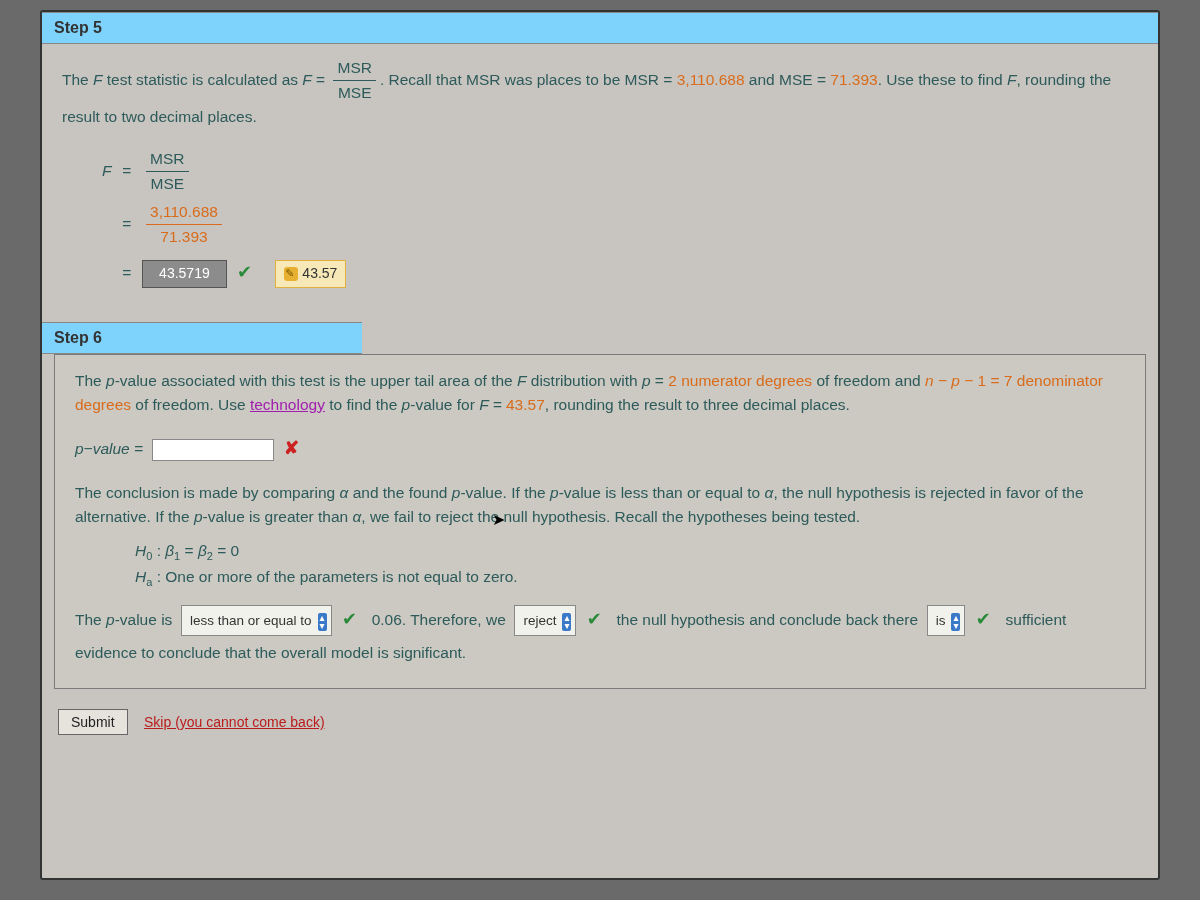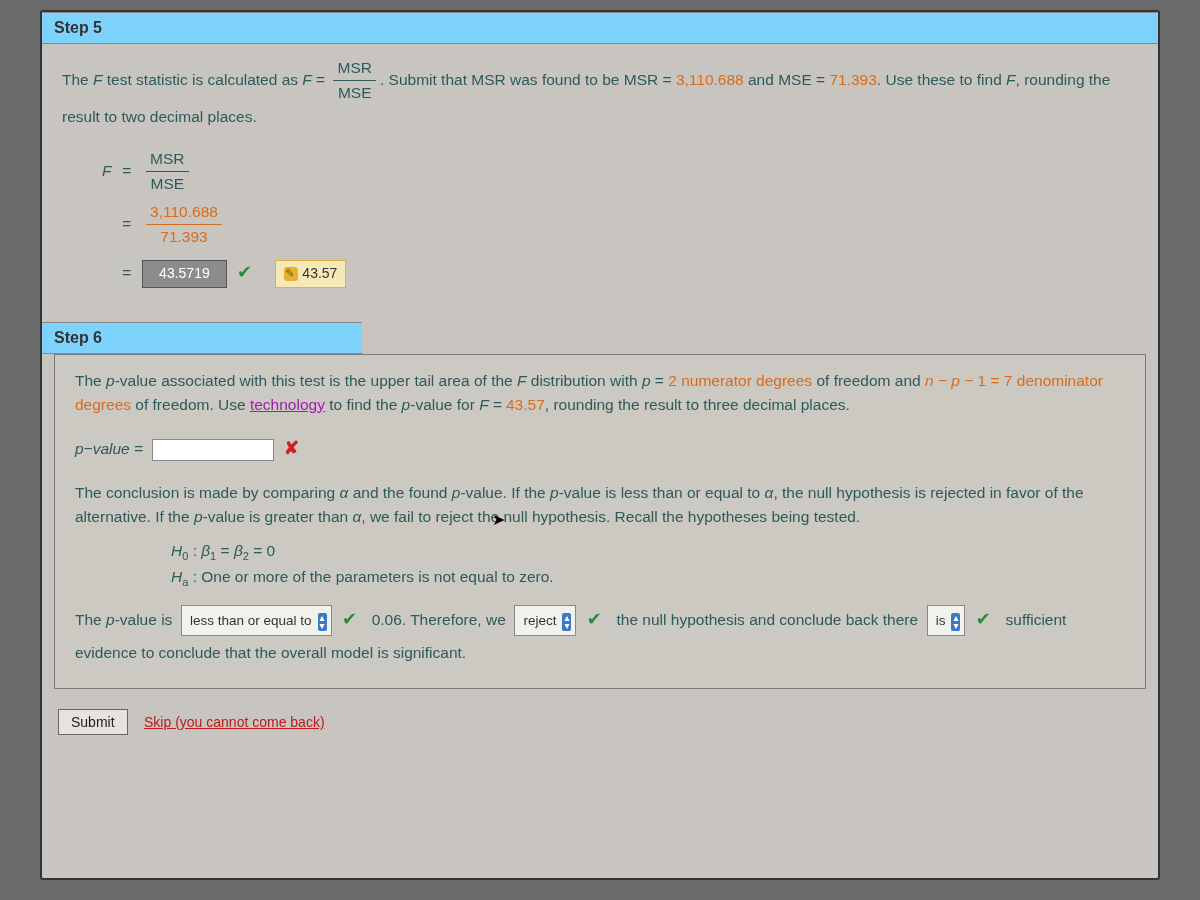--- a/index.html
+++ b/index.html
@@ -95,21 +95,21 @@
   }
   .input-blank {
     display:inline-block;
     width: 120px;
     height: 20px;
     background:#fff;
     border:1px solid #888;
     vertical-align: middle;
   }
   .link { color: #a21caf; text-decoration: underline; cursor:pointer;}
-  .hyp-block { margin-left: 96px; margin-top:10px; margin-bottom:10px;}
+  .hyp-block { margin-left: 60px; margin-top:10px; margin-bottom:10px;}
   sub { font-size: 11px; }
   .select-box {
     display:inline-block;
     background:#f2f2ec;
     border:1px solid #888;
     padding: 1px 4px 1px 8px;
     font-size: 13.5px;
     color:#333;
     vertical-align: middle;
   }
@@ -155,21 +155,21 @@
 <div class="screen">
 
   
   <div class="step-header">Step 5</div>
   <div class="step5-body">
     <div>
       <span>The </span><span class="ital">F</span><span> test statistic is calculated as </span><span class="ital">F</span> =
       <span class="frac">
         <span class="num">MSR</span>
         <span class="den">MSE</span>
-      </span><span>. Submit that MSR was found to be MSR = </span><span class="orange">3,110.688</span><span> and MSE = </span><span class="orange">71.393</span><span>. Use these to find </span><span class="ital">F</span><span>, rounding the result to two decimal places.</span>
+      </span><span>. Recall that MSR was places to be MSR = </span><span class="orange">3,110.688</span><span> and MSE = </span><span class="orange">71.393</span><span>. Use these to find </span><span class="ital">F</span><span>, rounding the result to two decimal places.</span>
     </div>
 
     <div class="calc-block">
       <div class="calc-row">
         <span class="ital">F</span> <span class="eq">=</span>
         <span class="frac">
           <span class="num">MSR</span>
           <span class="den">MSE</span>
         </span>
       </div>

